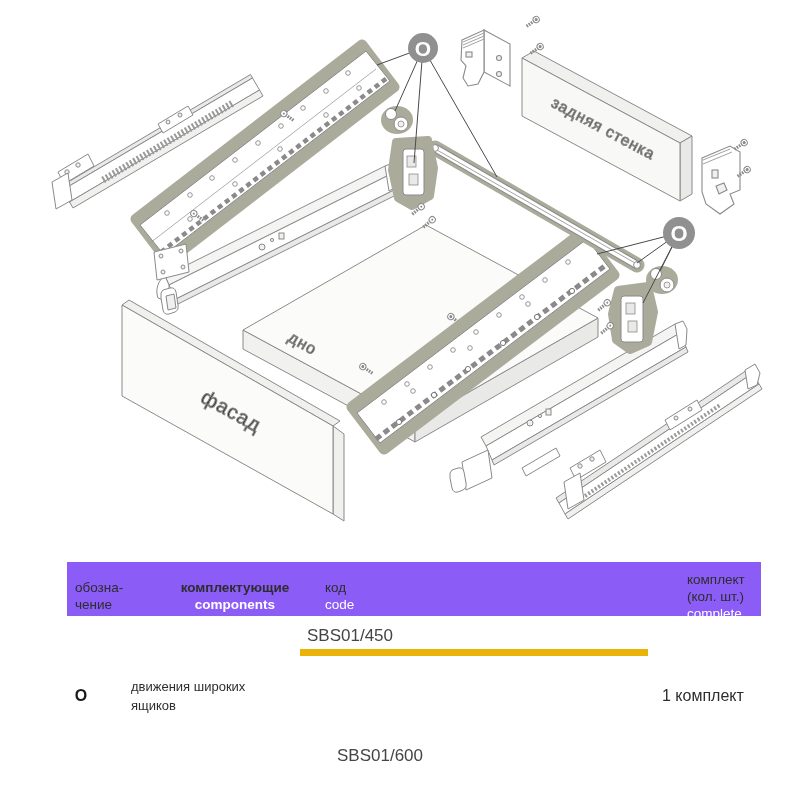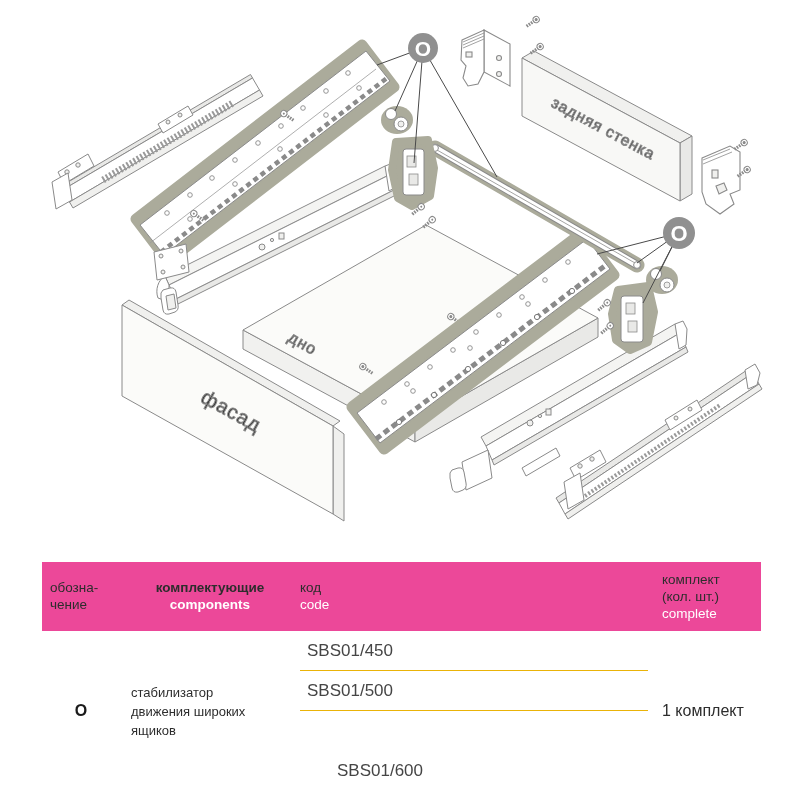--- a/index.html
+++ b/index.html
@@ -5,35 +5,35 @@
   html,body{margin:0;padding:0;background:#fff;}
   .page{position:relative;width:800px;height:800px;background:#fff;overflow:hidden;
         font-family:"Liberation Sans", sans-serif;}
   .diagram{position:absolute;left:0;top:0;width:800px;height:558px;}
   svg text{font-family:"Liberation Sans", sans-serif;}
   .part-label{fill:#2e2e2e;letter-spacing:1px;}
   .marker-letter{fill:#ffffff;font-weight:bold;}
   
   .tbl{position:absolute;left:42px;top:562px;width:719px;}
   .tbl-header{display:grid;grid-template-columns:78px 180px 348px 113px;
-              background:#ec4899;height:69px;}
+              background:#8b5cf6;height:54px;margin-left:25px;}
   .hcell{font-size:13.5px;color:#2d2d2d;line-height:17px;}
   .hcell .en{color:#ffffff;}
   .h-designation{padding:17px 0 0 8px;text-align:left;}
   .h-components{padding-top:17px;text-align:center;font-weight:bold;}
   .h-code{padding-top:17px;text-align:left;}
   .h-complete{padding:9px 0 0 14px;text-align:left;}
   .tbl-body{display:grid;grid-template-columns:78px 180px 348px 113px;
             grid-template-rows:repeat(4,40px);}
   .b-designation{grid-column:1;grid-row:1/5;display:flex;align-items:center;justify-content:center;
                  font-weight:bold;font-size:16px;color:#1a1a1a;}
   .b-component{grid-column:2;grid-row:1/5;display:flex;flex-direction:column;justify-content:center;
                padding-left:11px;font-size:13px;color:#2d2d2d;line-height:19px;}
   .b-code{grid-column:3;font-size:17px;color:#454545;line-height:39px;padding-left:7px;
-          border-bottom:1px solid #eab308;}
+          border-bottom:7px solid #eab308;}
   .b-code.last{border-bottom:none;margin-left:30px;}
   .b-complete{grid-column:4;grid-row:1/5;display:flex;align-items:center;
               padding-left:14px;font-size:16px;color:#2d2d2d;}
 </style>
 </head>
 <body>
 
 <div class="page">
 
   <svg class="diagram" viewBox="0 0 800 558">
@@ -277,24 +277,22 @@
       </div>
       <div class="hcell h-complete">
         <div>комплект</div>
         <div>(кол. шт.)</div>
         <div class="en">complete</div>
       </div>
     </div>
     <div class="tbl-body">
       <div class="b-designation">O</div>
       <div class="b-component">
-        <div>стабилизатор</div>
         <div>движения широких</div>
         <div>ящиков</div>
       </div>
       <div class="b-code" style="grid-row:1">SBS01/450</div>
-      <div class="b-code" style="grid-row:2">SBS01/500</div>
       <div class="b-code last" style="grid-row:4">SBS01/600</div>
       <div class="b-complete">1 комплект</div>
     </div>
   </div>
 
 </div>
 
 </body></html>

